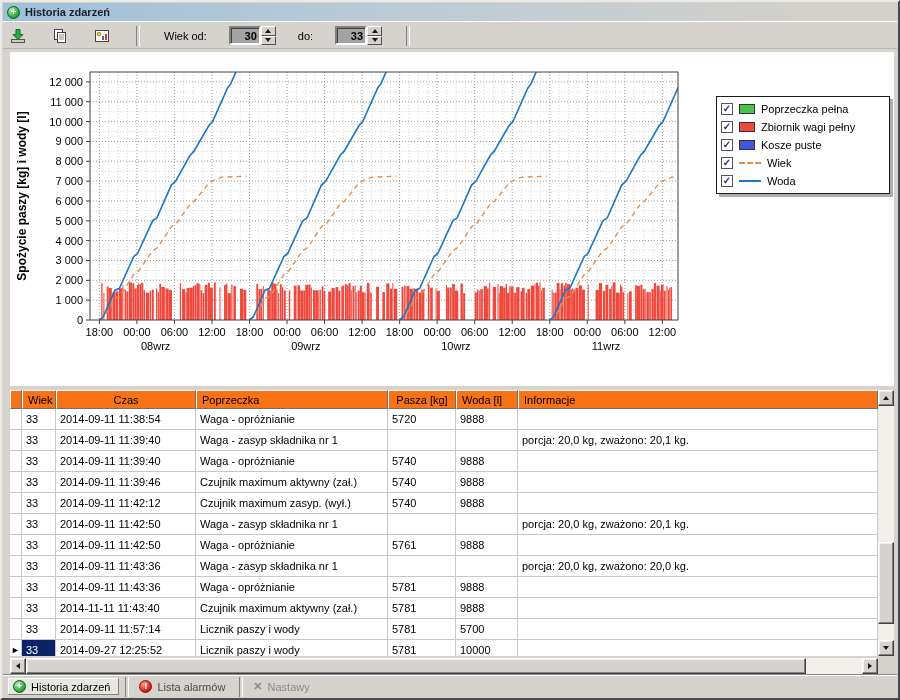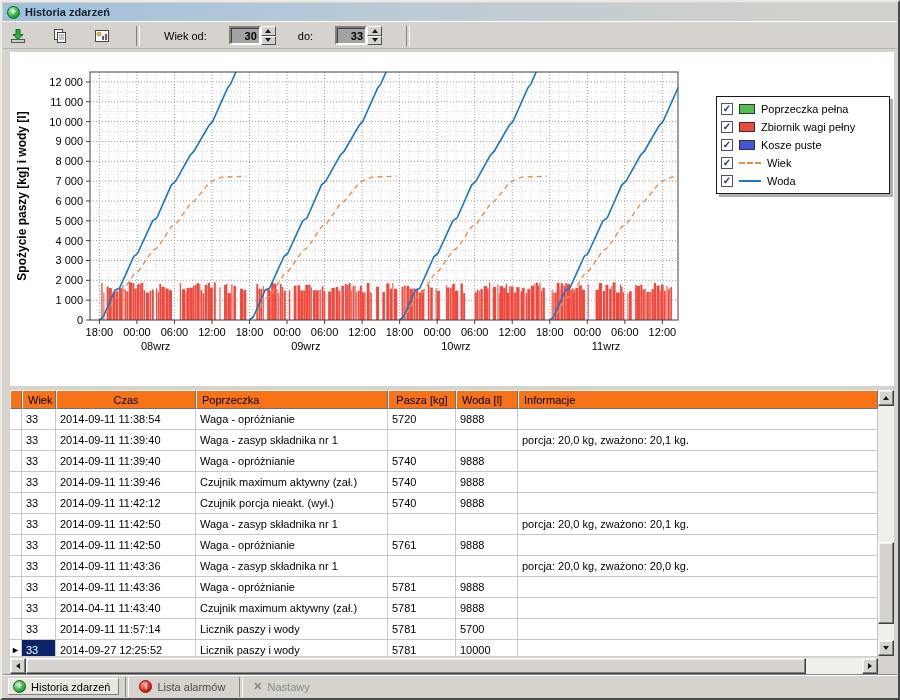--- a/index.html
+++ b/index.html
@@ -606,21 +606,21 @@
             <td class="al">2014-09-11 11:39:46</td>
             <td class="al">Czujnik maximum aktywny (zał.)</td>
             <td class="ar">5740</td>
             <td class="ar">9888</td>
             <td class="al"></td>
           </tr>
           <tr>
             <td class="g"></td>
             <td class="ar">33</td>
             <td class="al">2014-09-11 11:42:12</td>
-            <td class="al">Czujnik porcja nieakt. (wył.)</td>
+            <td class="al">Czujnik maximum zasyp. (wył.)</td>
             <td class="ar">5740</td>
             <td class="ar">9888</td>
             <td class="al"></td>
           </tr>
           <tr>
             <td class="g"></td>
             <td class="ar">33</td>
             <td class="al">2014-09-11 11:42:50</td>
             <td class="al">Waga - zasyp składnika nr 1</td>
             <td class="ar"></td>
@@ -650,21 +650,21 @@
             <td class="ar">33</td>
             <td class="al">2014-09-11 11:43:36</td>
             <td class="al">Waga - opróżnianie</td>
             <td class="ar">5781</td>
             <td class="ar">9888</td>
             <td class="al"></td>
           </tr>
           <tr>
             <td class="g"></td>
             <td class="ar">33</td>
-            <td class="al">2014-04-11 11:43:40</td>
+            <td class="al">2014-11-11 11:43:40</td>
             <td class="al">Czujnik maximum aktywny (zał.)</td>
             <td class="ar">5781</td>
             <td class="ar">9888</td>
             <td class="al"></td>
           </tr>
           <tr>
             <td class="g"></td>
             <td class="ar">33</td>
             <td class="al">2014-09-11 11:57:14</td>
             <td class="al">Licznik paszy i wody</td>

